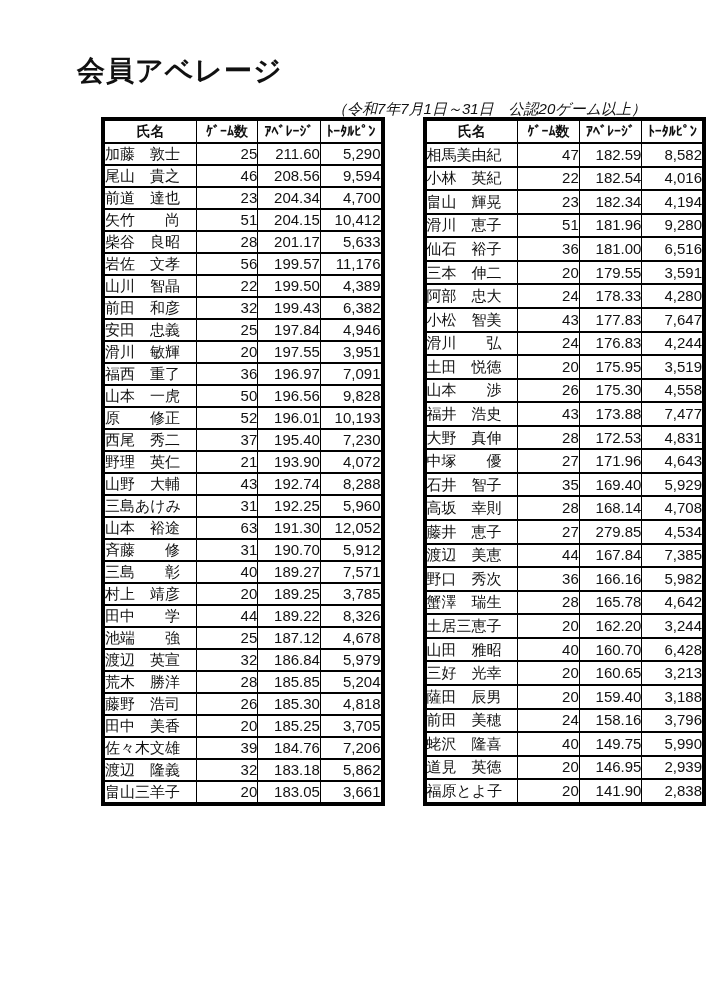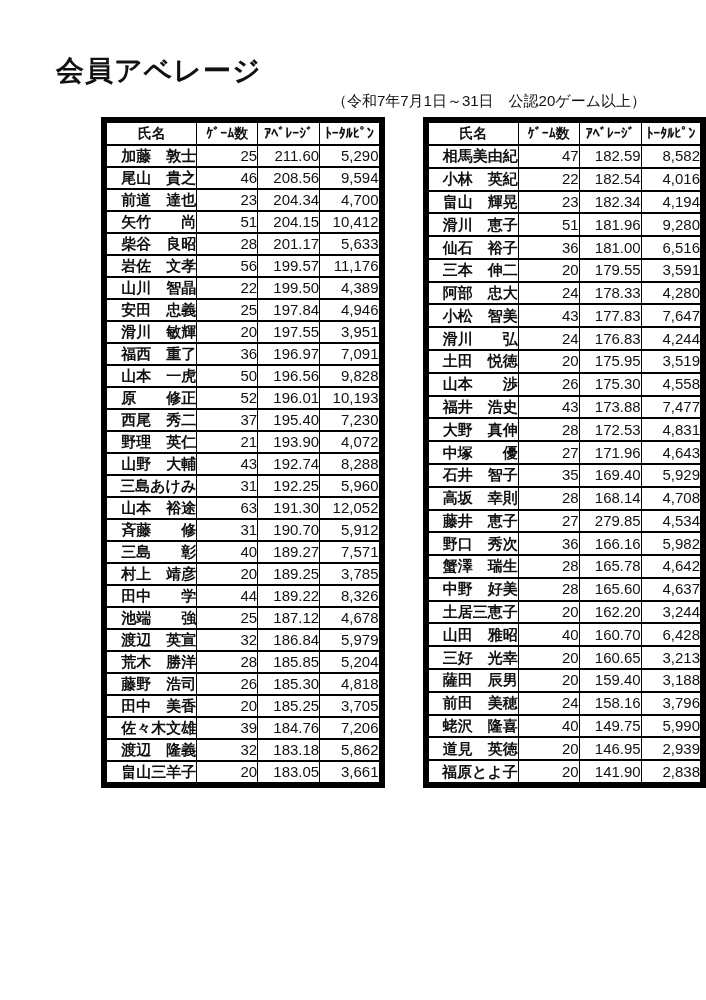--- a/index.html
+++ b/index.html
@@ -7,45 +7,46 @@
     position: relative;
     width: 706px;
     height: 1000px;
     background: #ffffff;
     overflow: hidden;
     font-family: "Liberation Sans", "DejaVu Sans", sans-serif;
     color: #111111;
   }
   .doc-title {
     position: absolute;
-    left: 56px;
+    left: 77px;
     top: 52px;
     font-size: 28px;
     font-weight: bold;
     letter-spacing: 1px;
     white-space: nowrap;
   }
   .doc-subtitle {
     position: absolute;
     right: 60px;
-    top: 92px;
+    top: 100px;
     font-size: 15px;
     font-weight: normal;
     white-space: nowrap;
+    font-style: italic;
   }
   .tables-wrap {
     position: absolute;
     left: 64px;
     top: 117px;
     display: flex;
     gap: 1px;
   }
   table.avg-table {
     border-collapse: collapse;
-    border: 6px solid #000000;
+    border: 4px solid #000000;
     table-layout: fixed;
     margin-left: 37px;
   }
   table.avg-table col.c-name-col  { width: 96px; }
   table.avg-table col.c-games-col { width: 65px; }
   table.avg-table col.c-avg-col   { width: 65px; }
   table.avg-table col.c-pins-col  { width: 64px; }
   table.avg-table th {
     border-left: 1px solid #000;
     border-right: 1px solid #000;
@@ -66,23 +67,23 @@
     border-top: 2px solid #000;
     border-bottom: 2px solid #000;
     height: 20px;
     line-height: 20px;
     padding: 0;
     white-space: nowrap;
     overflow: hidden;
     font-size: 15px;
   }
   td.c-name {
-    text-align: right;
+    text-align: left;
     padding-left: 3px;
-    font-weight: bold;
+    font-weight: normal;
     letter-spacing: 0px;
   }
   td.c-num {
     text-align: right;
     padding-right: 4px;
     font-weight: normal;
   }
 </style>
 </head>
 <body>
@@ -147,20 +148,26 @@
             <td class="c-num">199.57</td>
             <td class="c-num">11,176</td>
           </tr>
           <tr>
             <td class="c-name">山川　智晶</td>
             <td class="c-num">22</td>
             <td class="c-num">199.50</td>
             <td class="c-num">4,389</td>
           </tr>
           <tr>
+            <td class="c-name">前田　和彦</td>
+            <td class="c-num">32</td>
+            <td class="c-num">199.43</td>
+            <td class="c-num">6,382</td>
+          </tr>
+          <tr>
             <td class="c-name">安田　忠義</td>
             <td class="c-num">25</td>
             <td class="c-num">197.84</td>
             <td class="c-num">4,946</td>
           </tr>
           <tr>
             <td class="c-name">滑川　敏輝</td>
             <td class="c-num">20</td>
             <td class="c-num">197.55</td>
             <td class="c-num">3,951</td>
@@ -400,38 +407,38 @@
             <td class="c-num">168.14</td>
             <td class="c-num">4,708</td>
           </tr>
           <tr>
             <td class="c-name">藤井　恵子</td>
             <td class="c-num">27</td>
             <td class="c-num">279.85</td>
             <td class="c-num">4,534</td>
           </tr>
           <tr>
+            <td class="c-name">渡辺　美恵</td>
+            <td class="c-num">44</td>
+            <td class="c-num">167.84</td>
+            <td class="c-num">7,385</td>
+          </tr>
+          <tr>
             <td class="c-name">野口　秀次</td>
             <td class="c-num">36</td>
             <td class="c-num">166.16</td>
             <td class="c-num">5,982</td>
           </tr>
           <tr>
             <td class="c-name">蟹澤　瑞生</td>
             <td class="c-num">28</td>
             <td class="c-num">165.78</td>
             <td class="c-num">4,642</td>
           </tr>
           <tr>
-            <td class="c-name">中野　好美</td>
-            <td class="c-num">28</td>
-            <td class="c-num">165.60</td>
-            <td class="c-num">4,637</td>
-          </tr>
-          <tr>
             <td class="c-name">土居三恵子</td>
             <td class="c-num">20</td>
             <td class="c-num">162.20</td>
             <td class="c-num">3,244</td>
           </tr>
           <tr>
             <td class="c-name">山田　雅昭</td>
             <td class="c-num">40</td>
             <td class="c-num">160.70</td>
             <td class="c-num">6,428</td>

